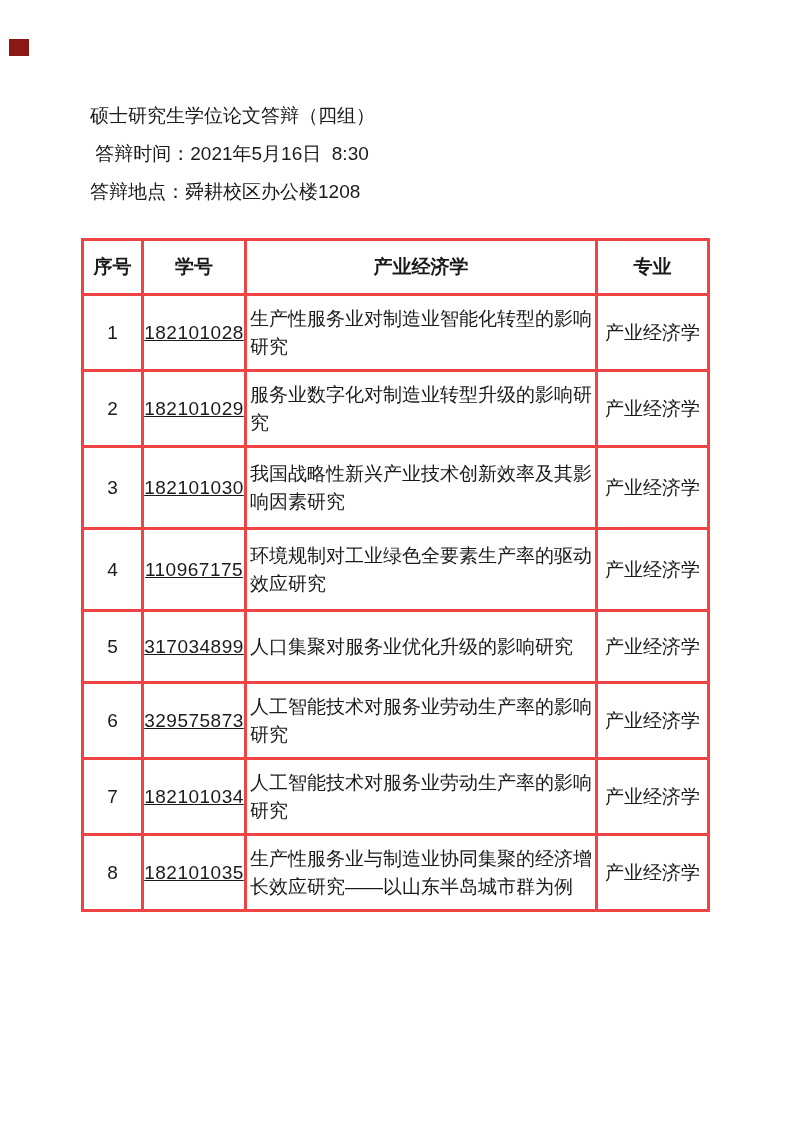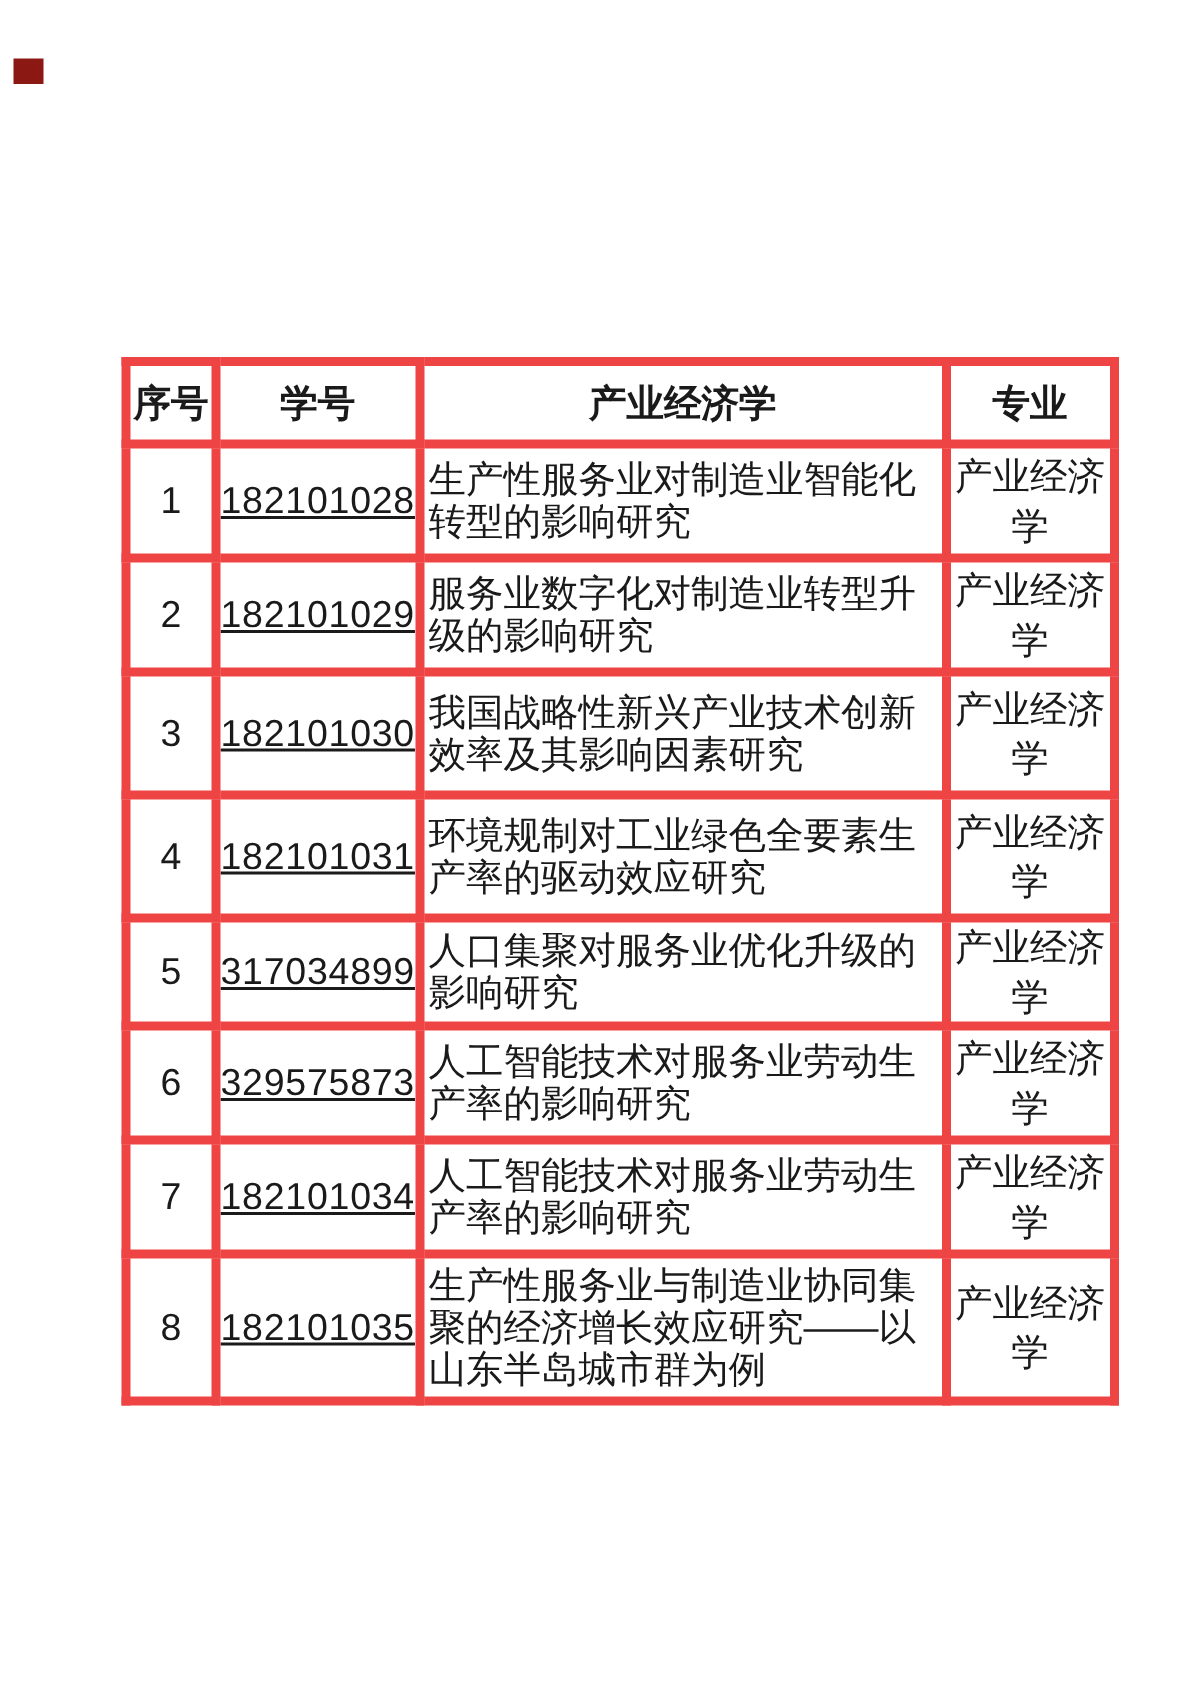--- a/index.html
+++ b/index.html
@@ -39,23 +39,23 @@
   table.schedule {
     position: absolute;
     left: 81px;
     top: 238px;
     border-collapse: collapse;
     table-layout: fixed;
     border: 2px solid #000000;
   }
   table.schedule th,
   table.schedule td {
-    border: 6px solid #ef4444;
+    border: 3px solid #ef4444;
     vertical-align: middle;
-    font-size: 25px;
+    font-size: 19px;
     color: #1a1a1a;
     overflow: hidden;
   }
   table.schedule thead tr { height: 55px; }
   table.schedule th {
     font-weight: bold;
     text-align: center;
     padding: 0;
   }
   .col-index { width: 60px; }
@@ -79,20 +79,25 @@
     margin-left: 14px;
   }
 </style>
 </head>
 <body>
 
 <div class="page">
 
   <div class="red-marker" style="background: rgb(139, 24, 18);"></div>
 
+  <div class="headings">
+    <p class="hdr-line">硕士研究生学位论文答辩（四组）</p>
+    <p class="hdr-line"> 答辩时间：2021年5月16日  8:30</p>
+    <p class="hdr-line">答辩地点：舜耕校区办公楼1208</p>
+  </div>
 
   <table class="schedule">
     <colgroup>
       <col class="col-index">
       <col class="col-id">
       <col class="col-title">
       <col class="col-major">
     </colgroup>
     <thead>
       <tr>
@@ -116,21 +121,21 @@
           <td class="cell-major">产业经济学</td>
         </tr>
         <tr>
           <td class="cell-index">3</td>
           <td class="cell-id">182101030</td>
           <td class="cell-title">我国战略性新兴产业技术创新效率及其影响因素研究</td>
           <td class="cell-major">产业经济学</td>
         </tr>
         <tr>
           <td class="cell-index">4</td>
-          <td class="cell-id">182101031</td>
+          <td class="cell-id">110967175</td>
           <td class="cell-title">环境规制对工业绿色全要素生产率的驱动效应研究</td>
           <td class="cell-major">产业经济学</td>
         </tr>
         <tr>
           <td class="cell-index">5</td>
           <td class="cell-id">317034899</td>
           <td class="cell-title">人口集聚对服务业优化升级的影响研究</td>
           <td class="cell-major">产业经济学</td>
         </tr>
         <tr>

